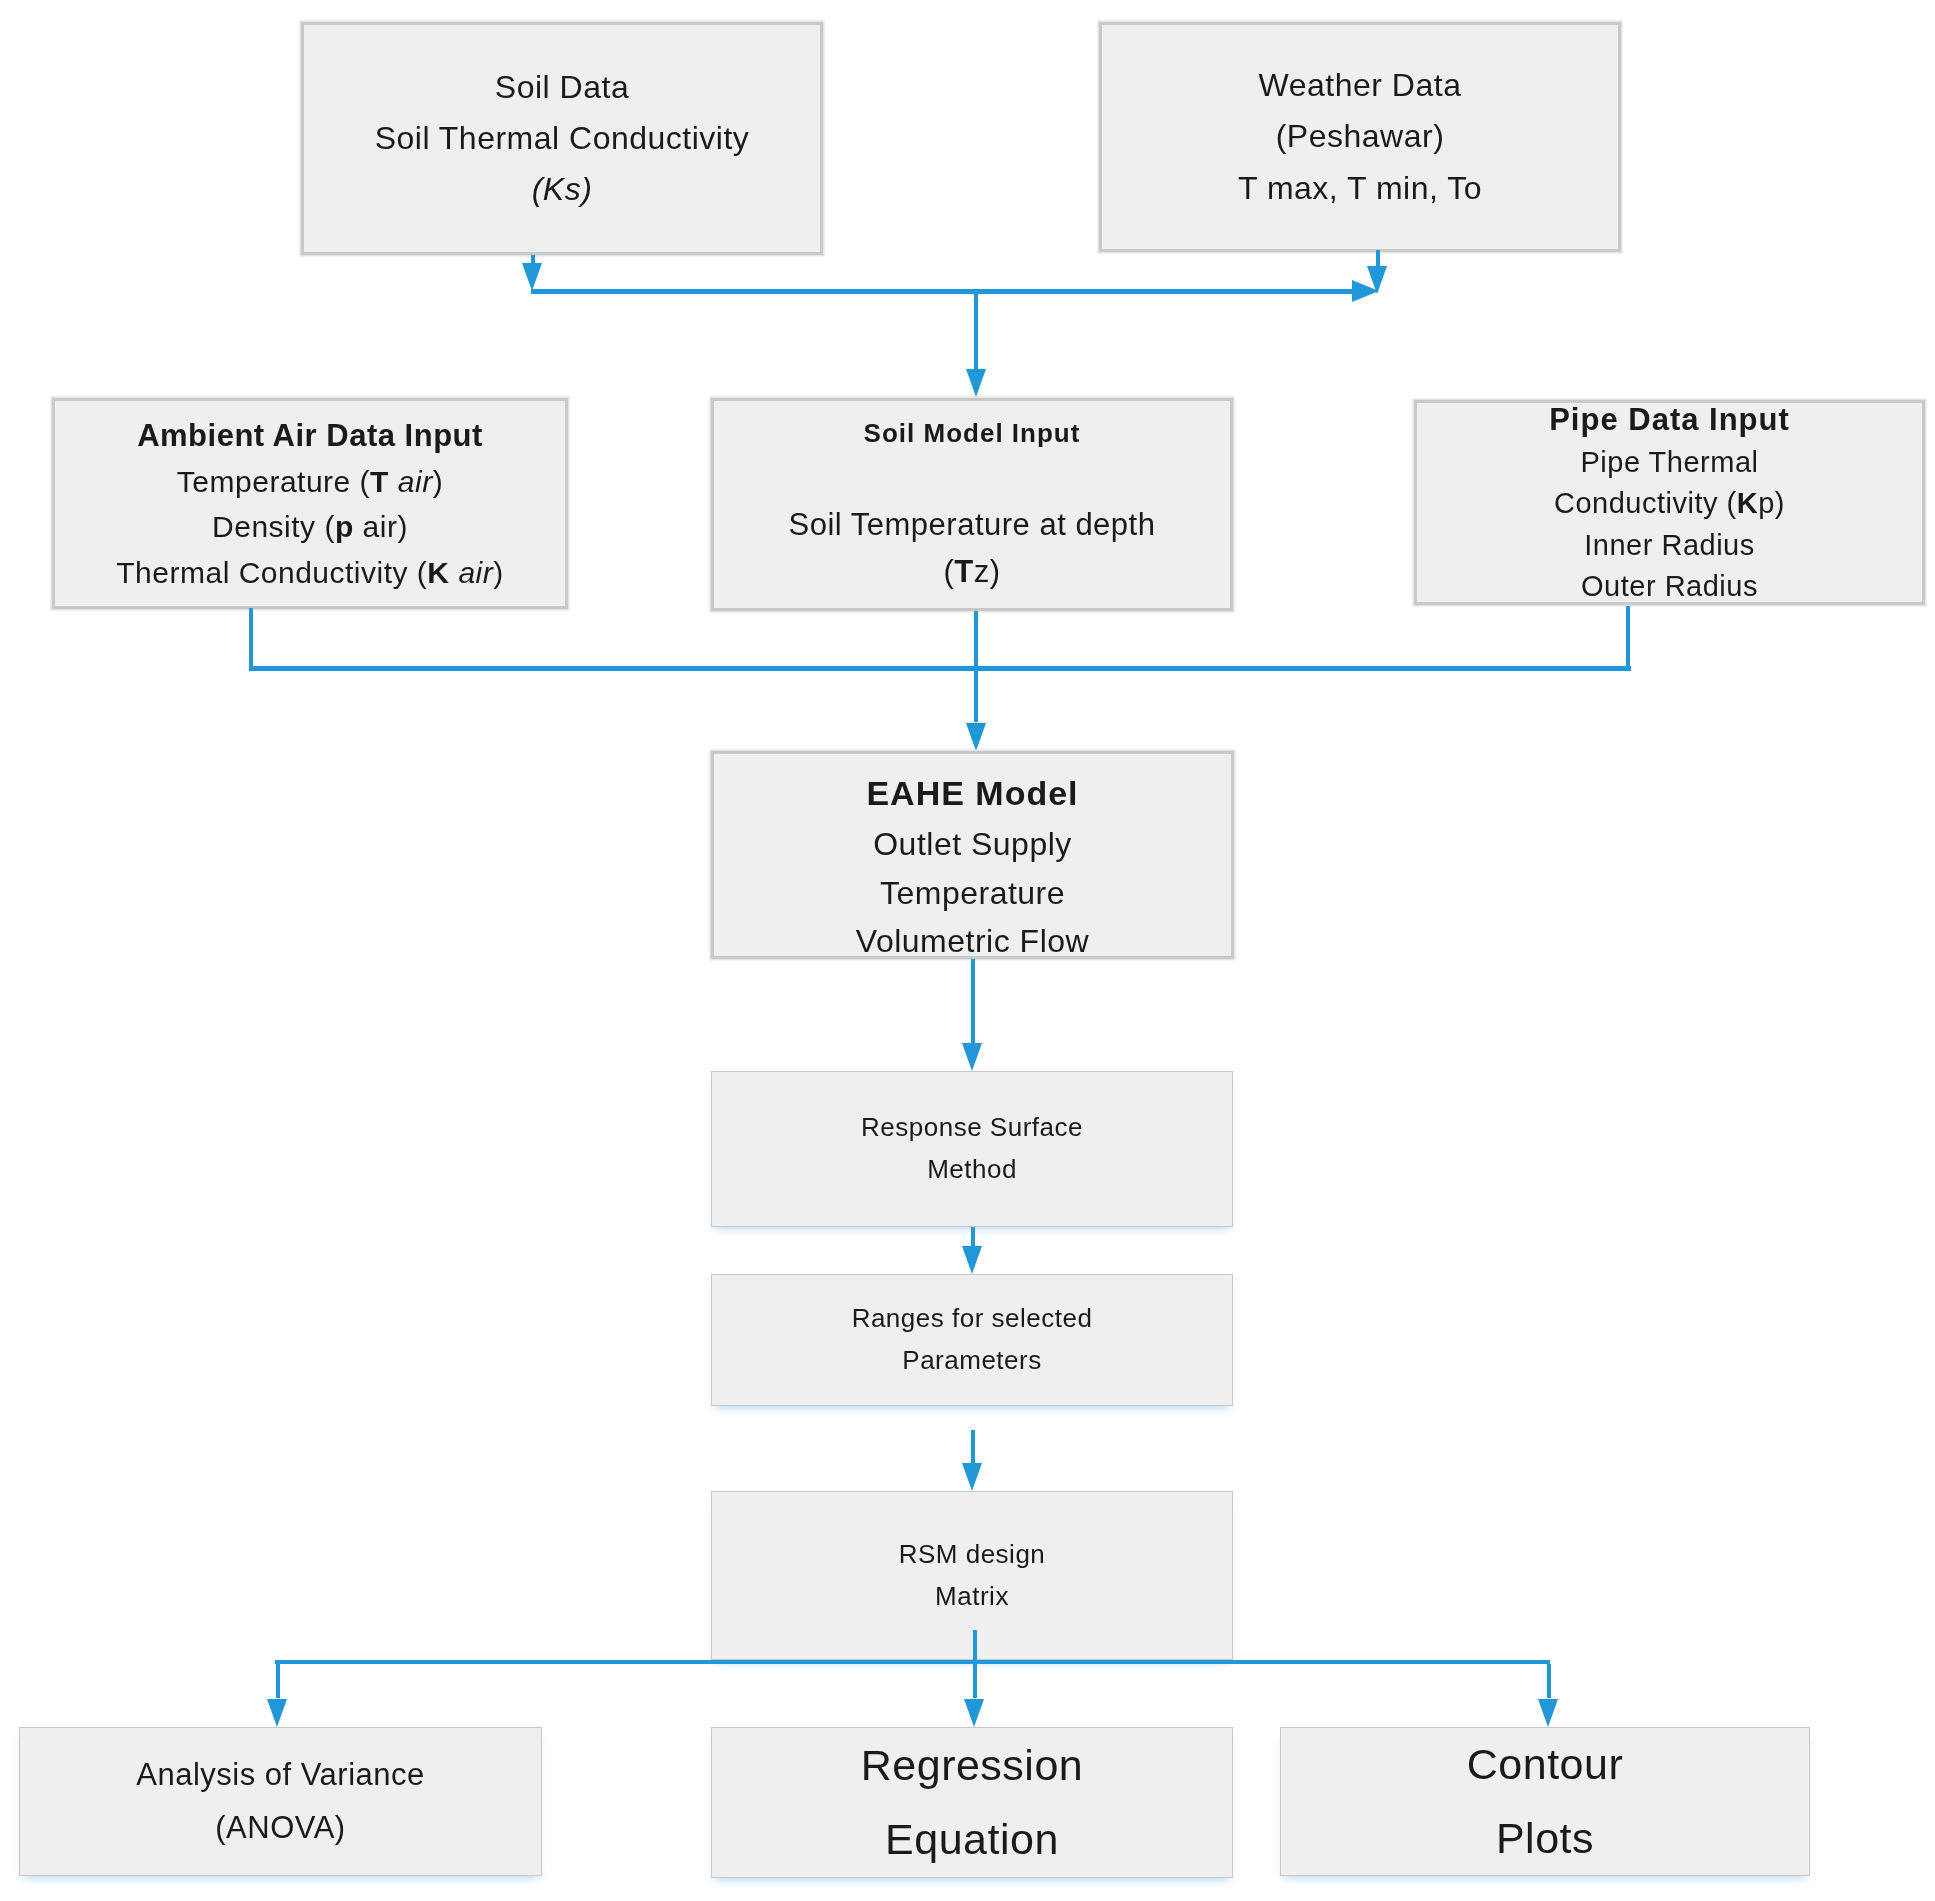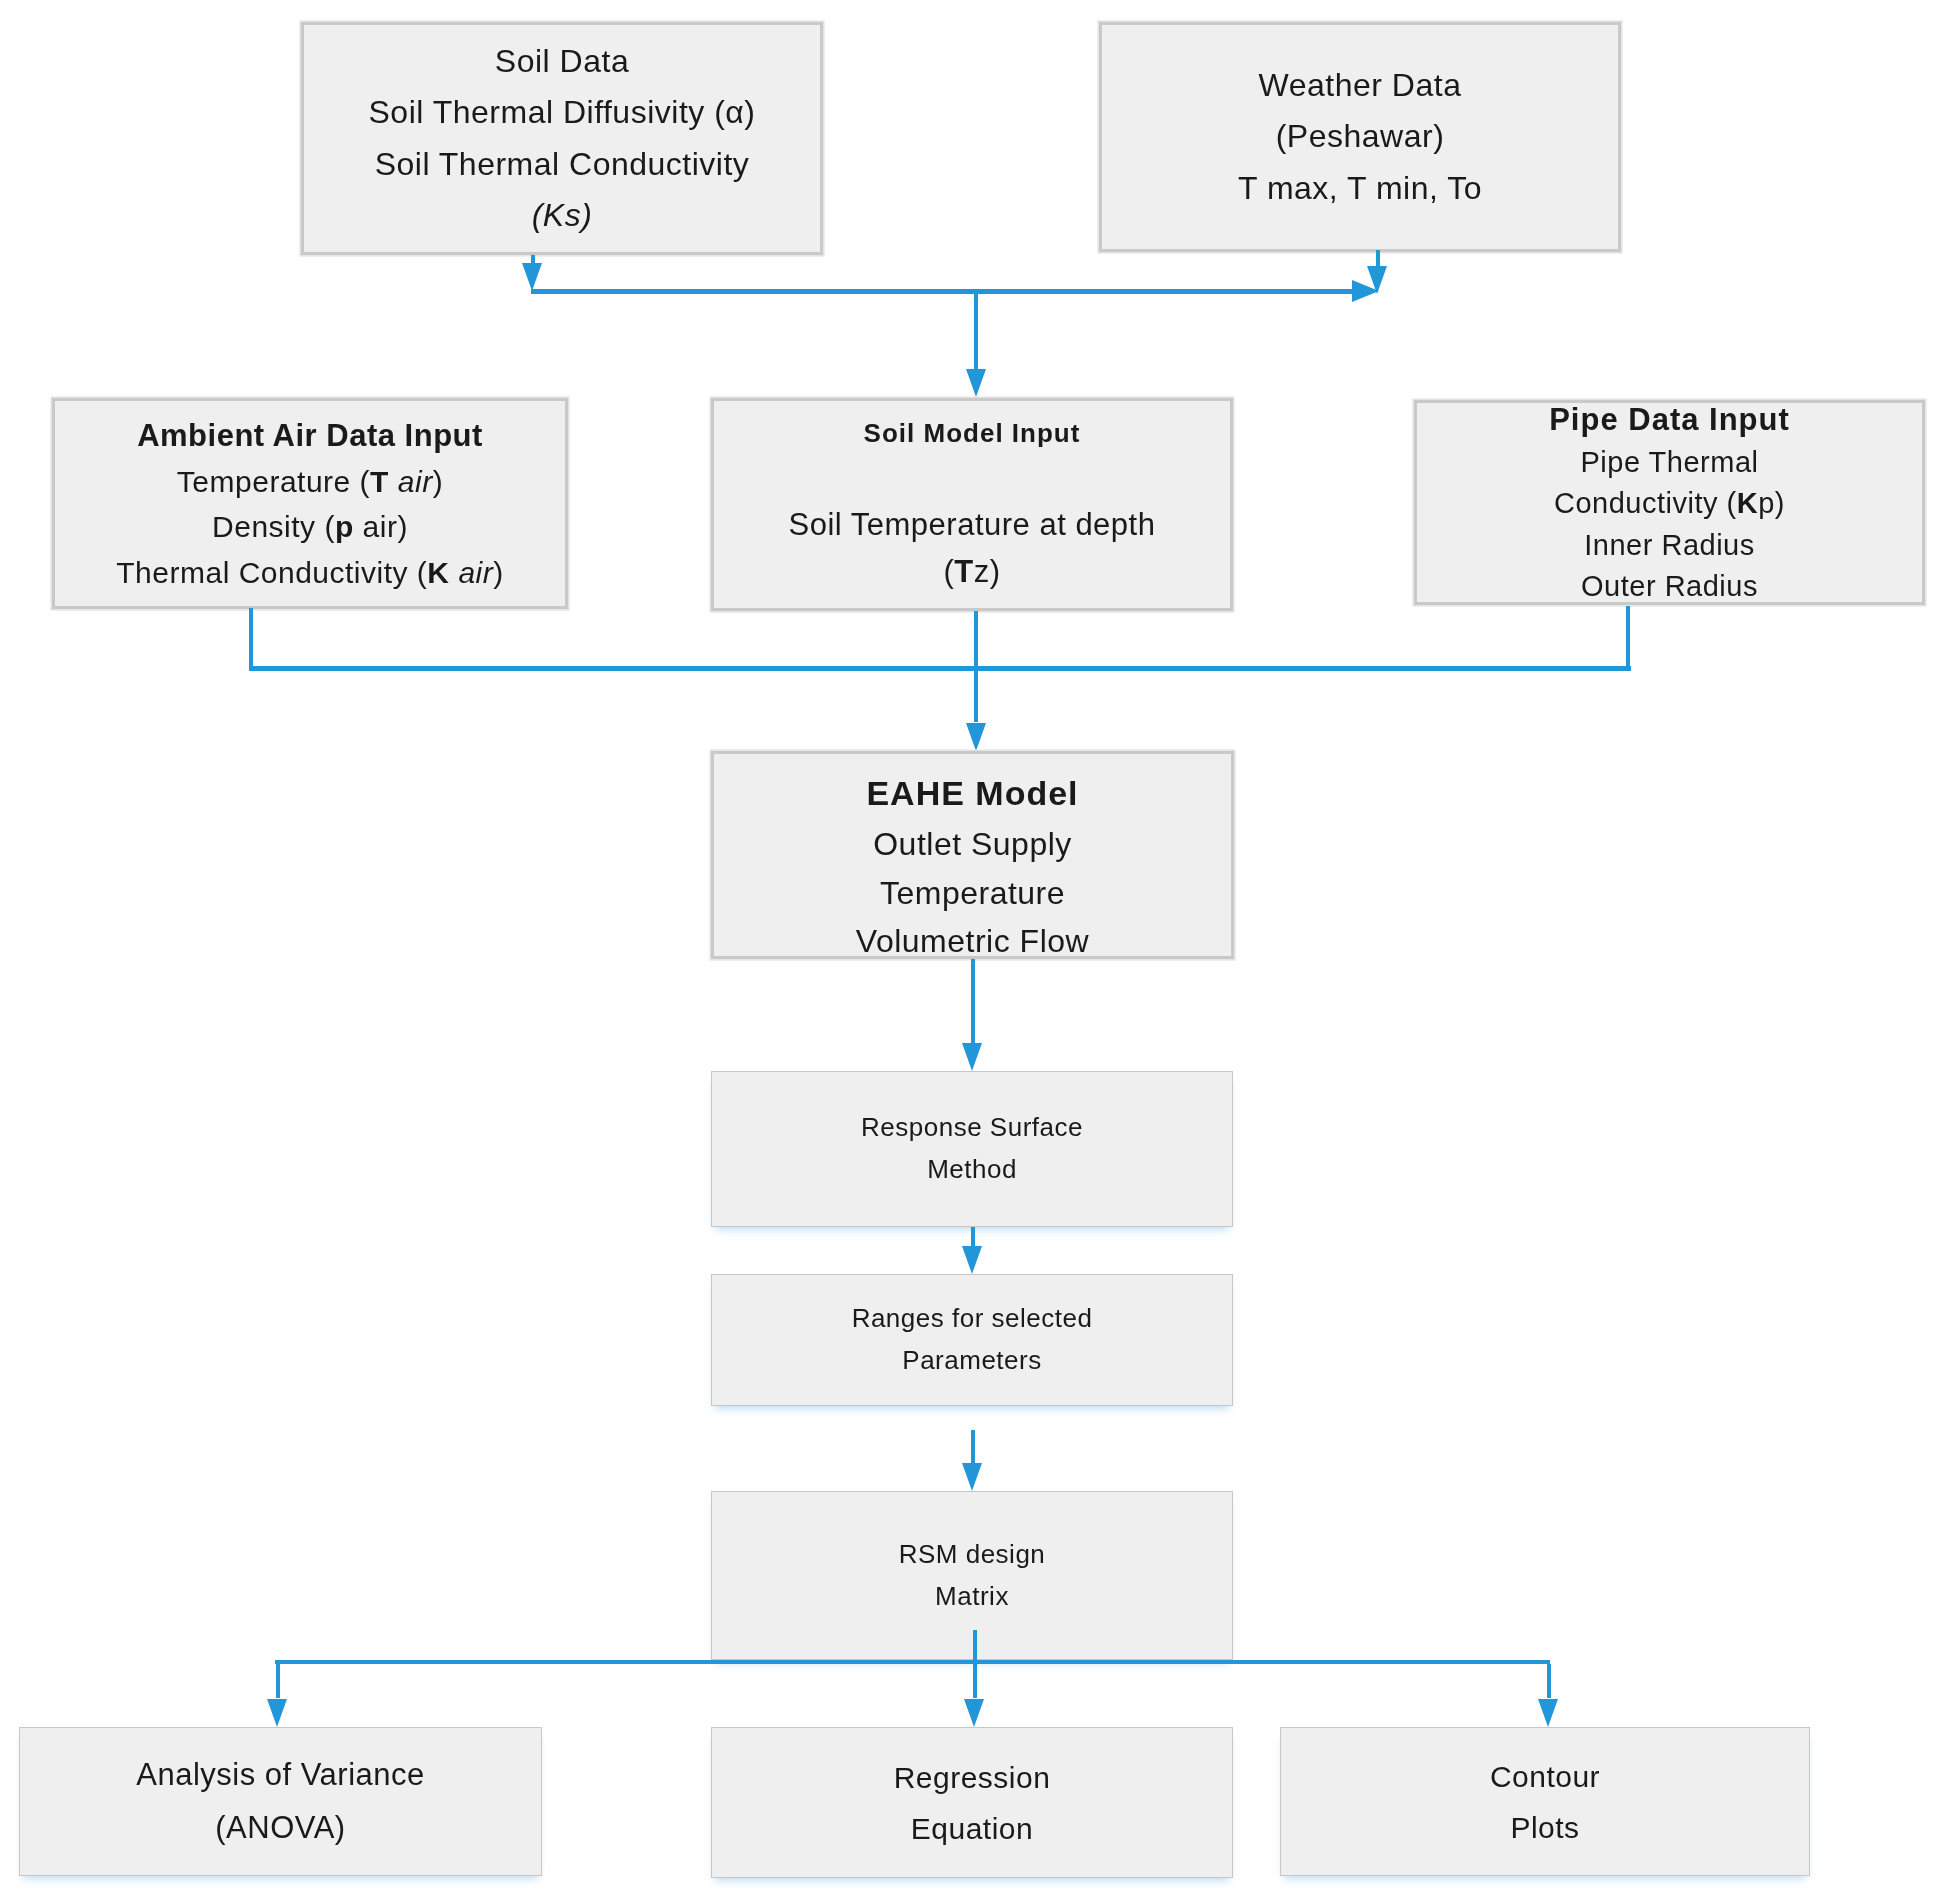--- a/index.html
+++ b/index.html
@@ -34,21 +34,21 @@
   .n-ambient-air{font-size:30px;line-height:1.52;}
   .n-ambient-air .line:first-child{font-size:31px;}
   .n-soil-model{font-size:31px;line-height:1.5;}
   .n-soil-model .line:first-child{font-size:26px;letter-spacing:1px;margin-bottom:49px;}
   .n-pipe-data{font-size:29px;line-height:1.42;}
   .n-pipe-data .line:first-child{font-size:31px;letter-spacing:1px;}
   .n-eahe{font-size:32px;line-height:1.52;}
   .n-eahe .line:first-child{font-size:34px;letter-spacing:1px;margin-top:24px;}
   .n-response-surface,.n-ranges,.n-rsm-matrix{font-size:26px;line-height:1.6;}
   .n-anova{font-size:31px;line-height:1.7;}
-  .n-regression,.n-contour{font-size:30px;line-height:1.7;text-align:center;}
+  .n-regression,.n-contour{font-size:43px;line-height:1.7;text-align:center;}
 
   
   .vline{position:absolute;width:3.6px;background:var(--accent);}
   .hline{position:absolute;height:4.7px;background:var(--accent);}
   .arrow-down{
     position:absolute;width:0;height:0;
     border-left:10.4px solid transparent;border-right:10.4px solid transparent;
     border-top:28px solid var(--accent);
   }
   .arrow-right{
@@ -57,21 +57,20 @@
     border-left:27px solid var(--accent);
   }
 </style>
 </head>
 <body>
 
 <div id="canvas">
 
   <div class="node thick n-soil-data" style="left:301px;top:22px;width:522px;height:233px">
       <div class="line"><span>Soil Data</span></div>
-      <div class="line"><span>Soil Thermal Diffusivity (α)</span></div>
       <div class="line"><span>Soil Thermal Conductivity</span></div>
       <div class="line"><span class="seg-i">(Ks)</span></div>
     </div>
   <div class="node thick n-weather-data" style="left:1099px;top:22px;width:522px;height:230px">
       <div class="line"><span>Weather Data</span></div>
       <div class="line"><span>(Peshawar)</span></div>
       <div class="line"><span>T max, T min, To</span></div>
     </div>
 
   <div class="vline" style="left:531px;top:255px;height:10.4px"></div>

